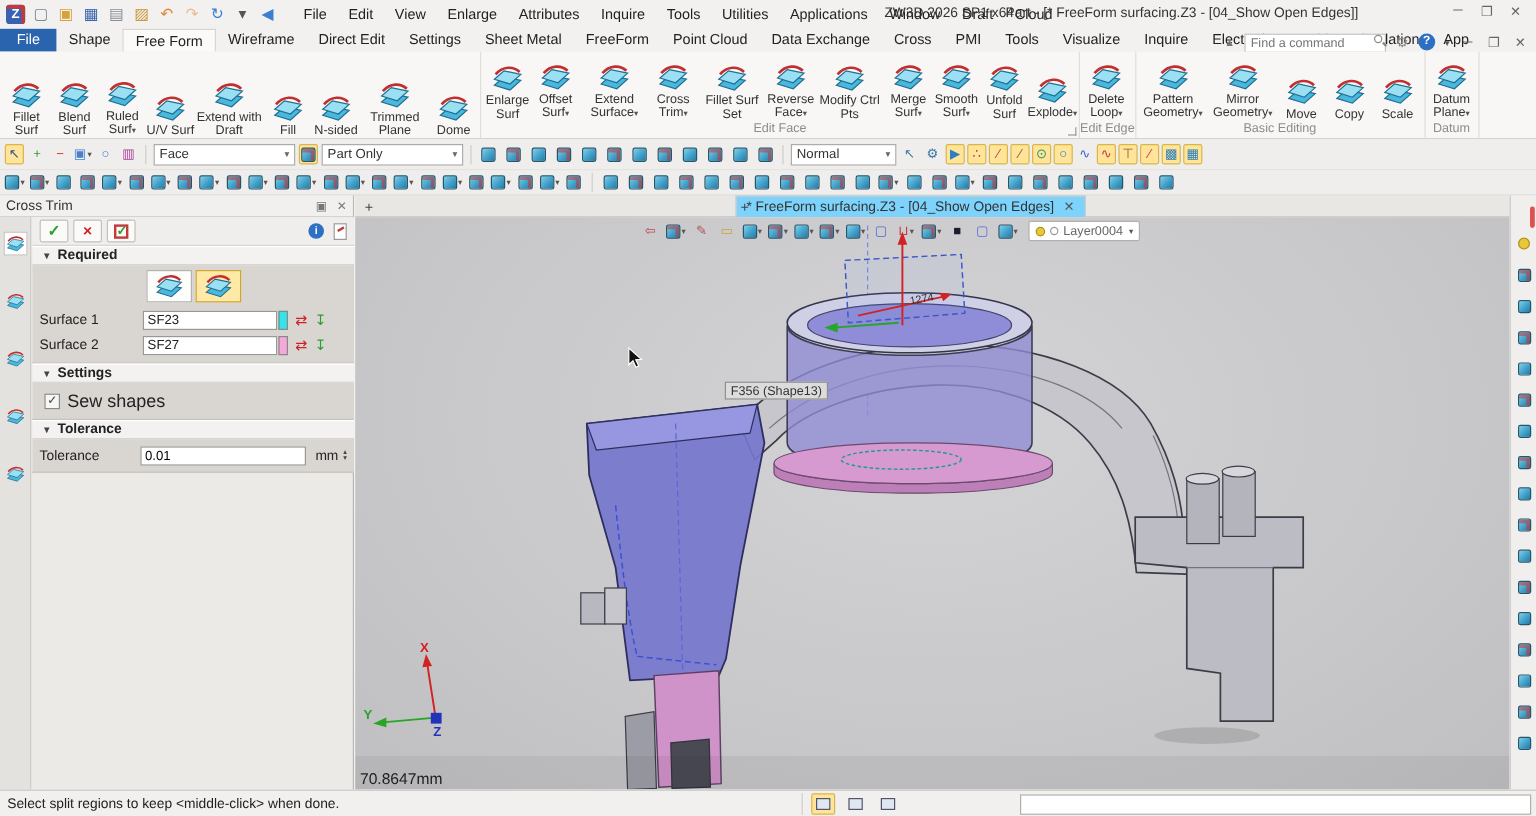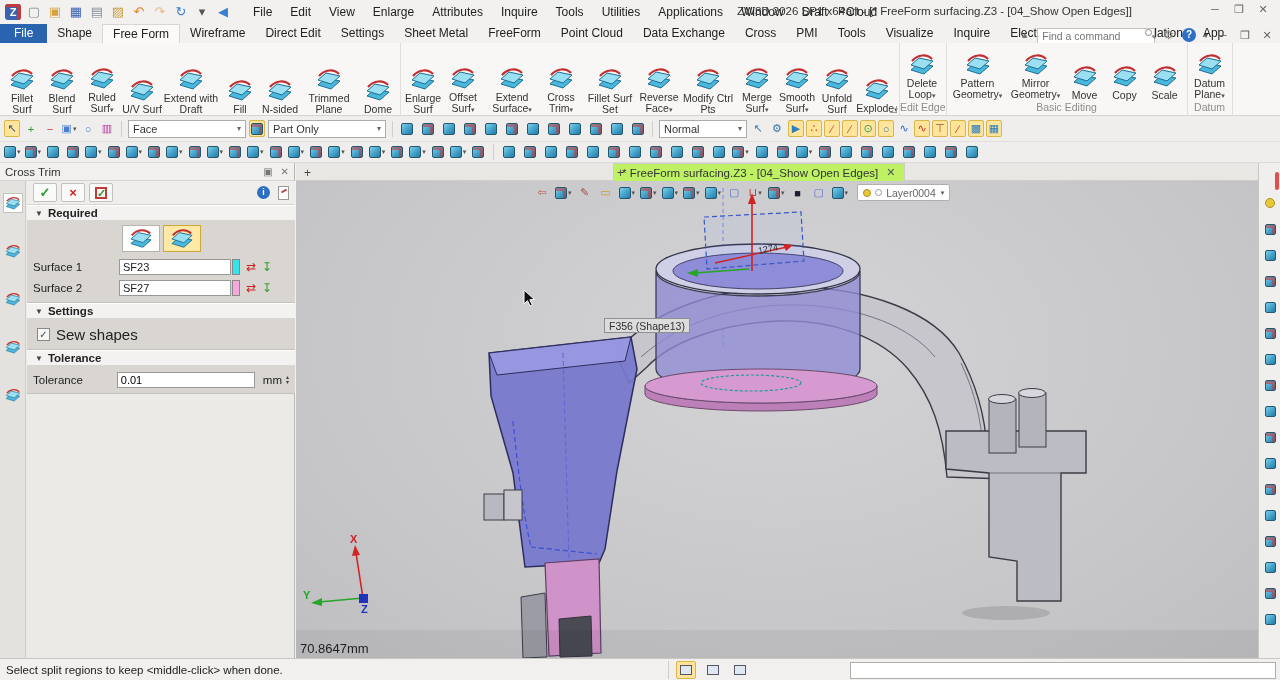--- a/index.html
+++ b/index.html
@@ -120,21 +120,21 @@
   .chk-label { font-size:15px; color:#222; }
   .tol-row { height:27px; display:flex; align-items:center; padding:0 6px; }
   .tol-input { width:138px; height:16px; border:1px solid #9a9894; background:#fff; font-size:11px;
     padding:0 3px; font-family:"Liberation Sans", sans-serif; }
   .unit { font-size:11.5px; color:#222; margin-left:8px; }
   .spinner { display:flex; flex-direction:column; margin-left:4px; font-size:6px; color:#444; line-height:5px; }
 
   
   #tabbar { position:absolute; left:296px; top:0; width:984px; height:18px; background:#e9e7e4; border-bottom:1px solid #cfcdc9; }
   .dtab-plus { position:absolute; top:3px; font-size:12px; color:#444; }
-  #doc-tab { position:absolute; left:317px; top:0; height:18px; background:#bef264;
+  #doc-tab { position:absolute; left:317px; top:0; height:18px; background:#7dd3fc;
     border:1px solid #cfcdc9; border-bottom:none; display:flex; align-items:center; padding:0 8px; gap:8px; }
   #doc-tab-label { font-size:11.5px; color:#333; white-space:nowrap; }
   .dtab-close { font-size:11px; color:#555; }
   #tabbar-menu { position:absolute; right:8px; top:2px; font-size:12px; color:#666; }
 
   
   #viewport { position:absolute; left:296px; top:18px; width:962px; height:477px;
     background:radial-gradient(ellipse at 50% 35%, #d4d4d7 0%, #c6c6c9 70%, #bfbfc2 100%); overflow:hidden; }
   #vp-toolbar { position:absolute; left:238px; top:3px; display:flex; align-items:center; gap:5px; }
   #layer-widget { display:flex; align-items:center; gap:4px; background:#fff; border:1px solid #b2b0ac;
@@ -408,20 +408,21 @@
           </div>
           <div class="rbtn">
             <span class="ricon"><svg viewBox="0 0 26 24">
                 <polygon points="2,17 10,10 24,13 15,21" fill="#49b8dc" stroke="#1f6e93"></polygon>
                 <polygon points="2,12 10,5 24,8 15,16" fill="#9adff2" stroke="#1f6e93"></polygon>
                 <path d="M3 8 C9 1 18 1 23 6" stroke="#c03030" fill="none" stroke-width="2.2"></path>
               </svg></span>
             <span class="rlabel">Explode<span class="rcaret">▾</span></span>
           </div>
         </div>
+        <div class="gname">Edit Face</div>
         <span class="launcher"></span>
       </div>
       <div class="rgroup">
         <div class="rbtns">
           <div class="rbtn">
             <span class="ricon"><svg viewBox="0 0 26 24">
                 <polygon points="2,17 10,10 24,13 15,21" fill="#49b8dc" stroke="#1f6e93"></polygon>
                 <polygon points="2,12 10,5 24,8 15,16" fill="#9adff2" stroke="#1f6e93"></polygon>
                 <path d="M3 8 C9 1 18 1 23 6" stroke="#c03030" fill="none" stroke-width="2.2"></path>
               </svg></span>

